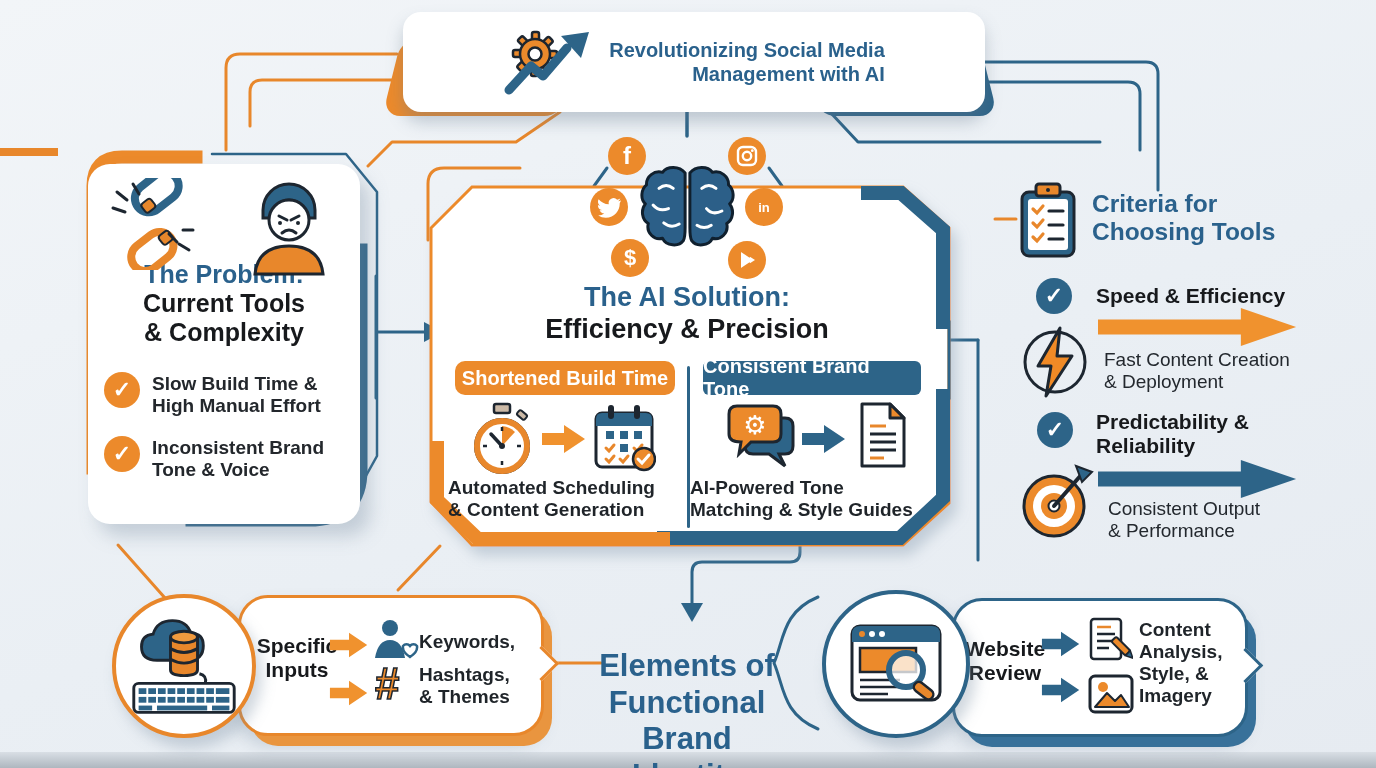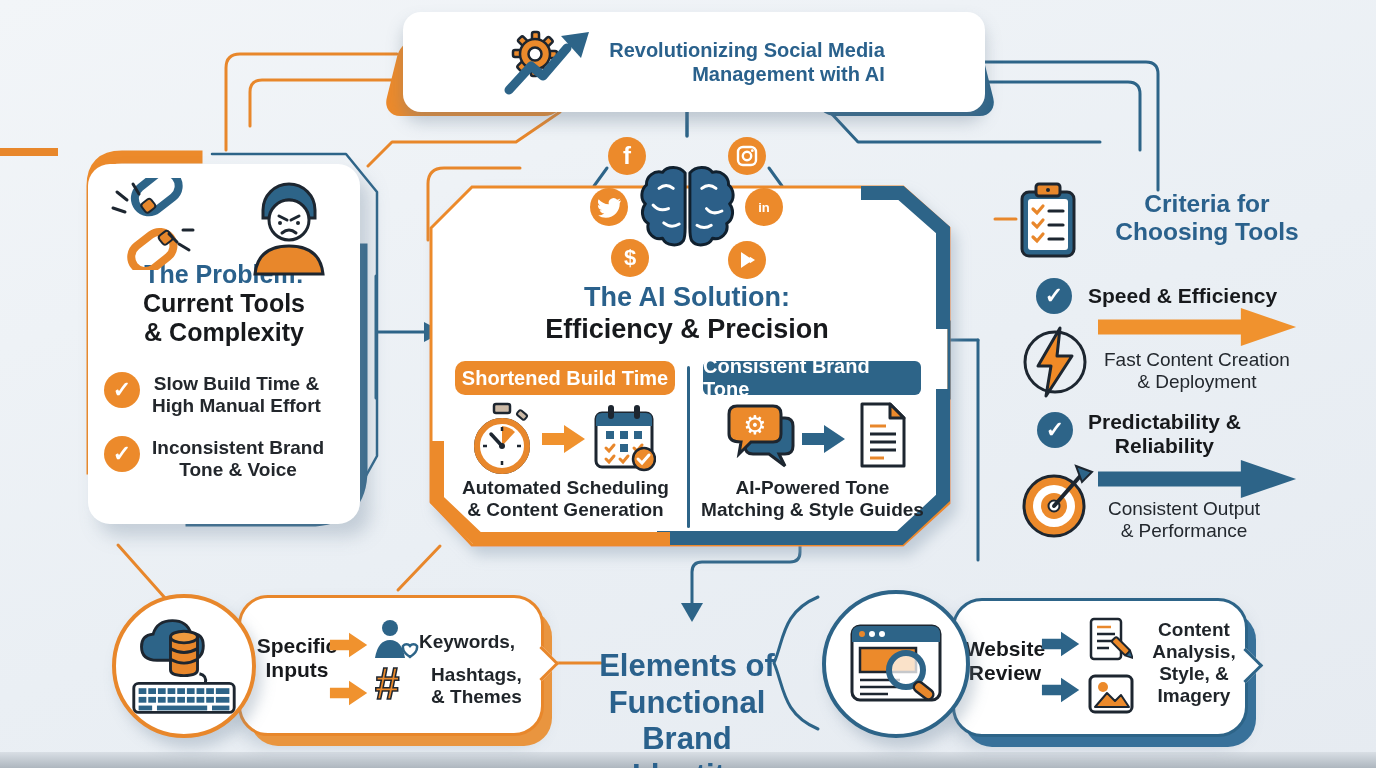--- a/index.html
+++ b/index.html
@@ -1,20 +1,20 @@
 <!DOCTYPE html>
 <html><head>
 <meta charset="utf-8">
 <style>
   html,body{margin:0;padding:0;background:#dfe5ea;}
   .stage{position:relative;width:1376px;height:768px;overflow:hidden;
     background:linear-gradient(160deg,#f2f5f8 0%,#eaeff4 55%,#e6ebf1 100%);
     font-family:"Liberation Sans",sans-serif;color:#1f2429;}
   .abs{position:absolute;}
-  .t{white-space:pre-line;text-align:center;}
+  .t{white-space:pre-line;}
   .wires{position:absolute;left:0;top:0;pointer-events:none;z-index:1;}
   .bottom-strip{position:absolute;left:0;bottom:0;width:1376px;height:16px;
     background:linear-gradient(#d9dfe5,#aeb7bf);z-index:0;}
 
   
   .acc{position:absolute;z-index:4;border-radius:18px;}
   .acc-l{left:392px;top:38px;width:180px;height:78px;background:#EC8A2B;transform:skewX(-14deg);}
   .acc-r{left:808px;top:38px;width:180px;height:78px;background:#2D6488;transform:skewX(14deg);}
   .banner{left:403px;top:12px;width:582px;height:100px;background:#fff;border-radius:18px;
     box-shadow:0 10px 16px rgba(100,120,140,.35);display:flex;align-items:center;justify-content:center;
@@ -41,21 +41,21 @@
     display:flex;align-items:center;justify-content:center;z-index:5;}
   .pill.o{background:#EC8A2B;} .pill.b{background:#2D6488;border-radius:6px;}
   .divider{left:687px;top:366px;width:3px;height:162px;background:#2D6488;z-index:5;border-radius:2px;}
   .caption{position:absolute;font-size:19px;font-weight:600;line-height:1.18;color:#1f2429;z-index:5;}
   .icon{z-index:5;}
   .soc{position:absolute;width:38px;height:38px;border-radius:50%;background:#EC8A2B;color:#fff;
     display:flex;align-items:center;justify-content:center;font-weight:800;z-index:6;}
 
   
   .crit-head{left:1092px;top:190px;width:230px;font-weight:800;font-size:24.5px;line-height:1.14;color:#2A618C;z-index:5;}
-  .crit-title{position:absolute;font-size:21px;font-weight:800;color:#17191c;line-height:1.15;z-index:5;}
+  .crit-title{position:absolute;font-size:21px;font-weight:800;color:#17191c;line-height:1.15;z-index:5;margin-left:8px;}
   .crit-detail{position:absolute;font-size:19px;font-weight:500;line-height:1.18;color:#23282e;z-index:5;}
 
   
   .pl-box{left:238px;top:595px;width:300px;height:135px;background:#fff;border:3.5px solid #E8872B;border-radius:30px;
     box-shadow:10px 12px 0 -2px #E9953F,0 10px 16px rgba(120,140,160,.3);z-index:2;}
   .pl-box::after{content:'';position:absolute;right:-13px;top:53px;width:22px;height:22px;background:#fff;
     border-top:3.5px solid #E8872B;border-right:3.5px solid #E8872B;transform:rotate(45deg);}
   .pr-box{left:952px;top:598px;width:290px;height:133px;background:#fff;border:3.5px solid #2D6488;border-radius:30px;
     box-shadow:10px 12px 0 -2px #38719A,0 10px 16px rgba(120,140,160,.3);z-index:2;}
   .pr-box::after{content:'';position:absolute;right:-13px;top:52px;width:22px;height:22px;background:#fff;

